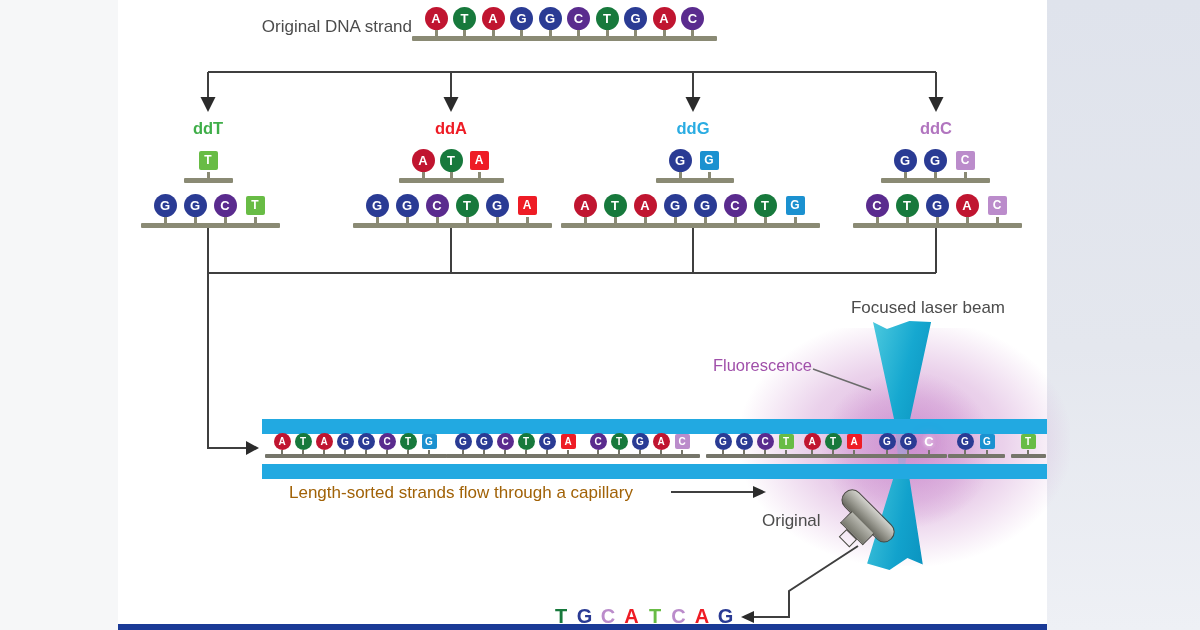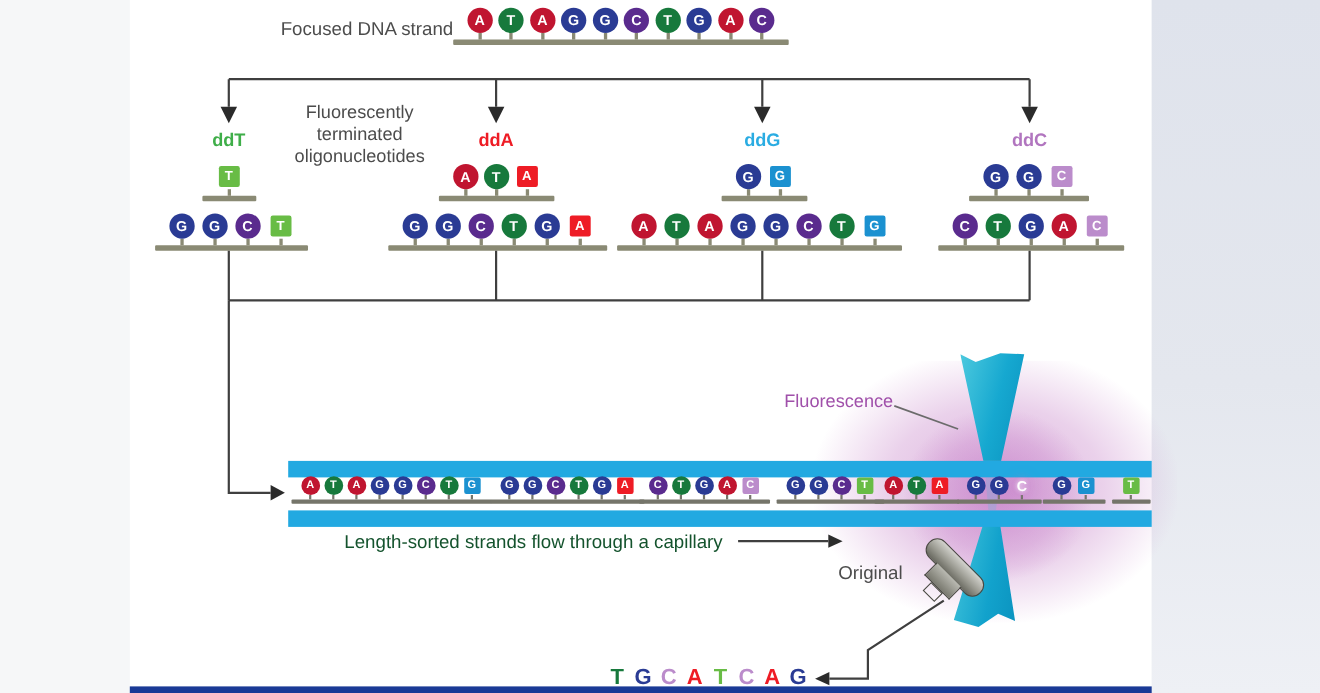--- a/index.html
+++ b/index.html
@@ -88,26 +88,24 @@
       <path d="M754,611 L754,623 L741,617 Z"></path>
     </g>
   </svg>
 
   <div id="detector" class="abs">
     <div class="cap"></div>
     <div class="block"></div>
     <div class="foot"></div>
   </div>
 
-  <div class="lbl" style="left: 240px; top: 17px; width: 172px; text-align: right; z-index: 7; color: rgb(76, 76, 76);">Focused DNA strand</div>
-  <div class="lbl" id="fluor-label" style="left: 252px; top: 93px; width: 150px; z-index: 7; color: rgb(76, 76, 76);">Fluorescently
-terminated
-oligonucleotides</div>
+  <div class="lbl" style="left: 240px; top: 17px; width: 172px; text-align: right; z-index: 7; color: rgb(76, 76, 76);">Original DNA strand</div>
+  <div class="lbl" style="left: 818px; top: 298px; width: 220px; text-align: center; z-index: 7; color: rgb(76, 76, 76);">Focused laser beam</div>
   <div class="lbl" id="fluorescence-label" style="left: 700px; top: 356px; width: 112px; font-size: 16.5px; z-index: 7; color: rgb(160, 80, 170);">Fluorescence</div>
-  <div class="lbl" style="left: 289px; top: 483px; z-index: 7; color: #14532d; margin-left: 24px;">Length-sorted strands flow through a capillary</div>
+  <div class="lbl" style="left: 289px; top: 483px; z-index: 7; color: #a16207;">Length-sorted strands flow through a capillary</div>
   <div class="lbl" style="left: 762px; top: 511px; z-index: 7; color: rgb(76, 76, 76);">Original</div>
 
   <div id="dd-labels">
       <div class="ddlabel" style="left: 208px; color: rgb(63, 174, 73);">ddT</div>
       <div class="ddlabel" style="left: 451px; color: rgb(238, 28, 37);">ddA</div>
       <div class="ddlabel" style="left: 693px; color: rgb(42, 172, 226);">ddG</div>
       <div class="ddlabel" style="left: 936px; color: rgb(177, 117, 191);">ddC</div>
     </div>
   <div id="strands">
       <div class="strand" style="left: 411.5px; top: 7px; width: 305.5px; height: 34px;">

